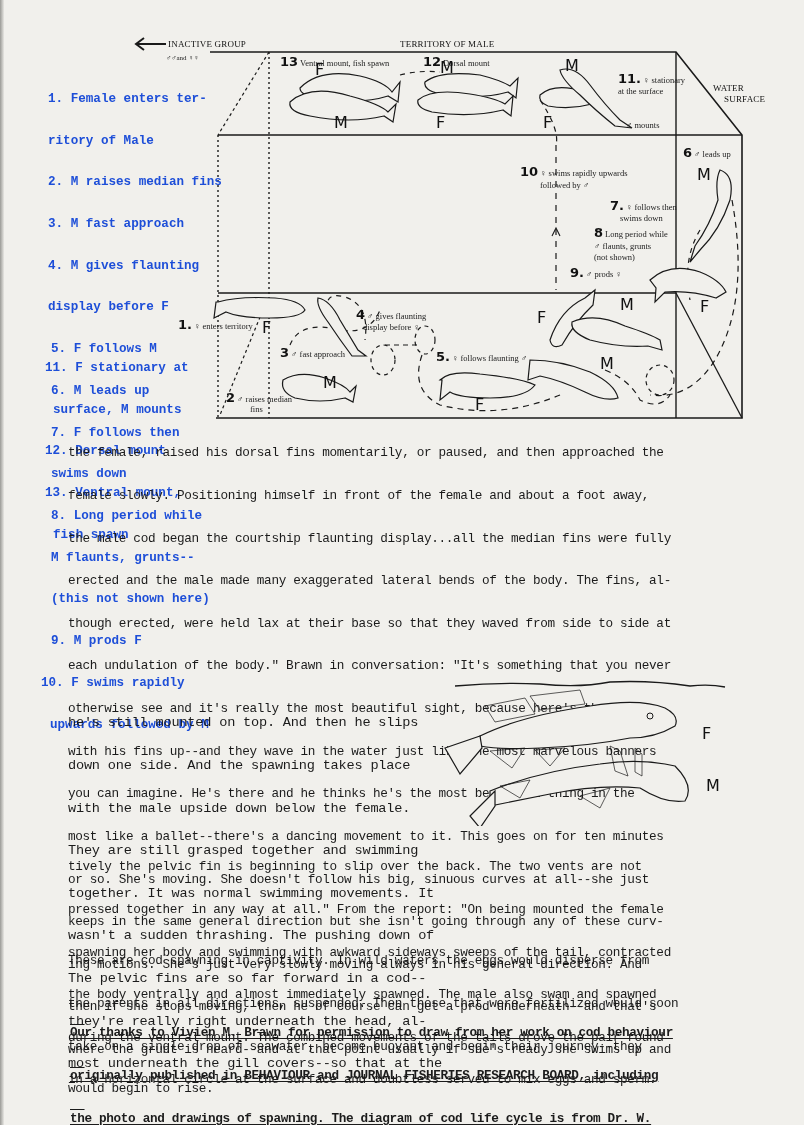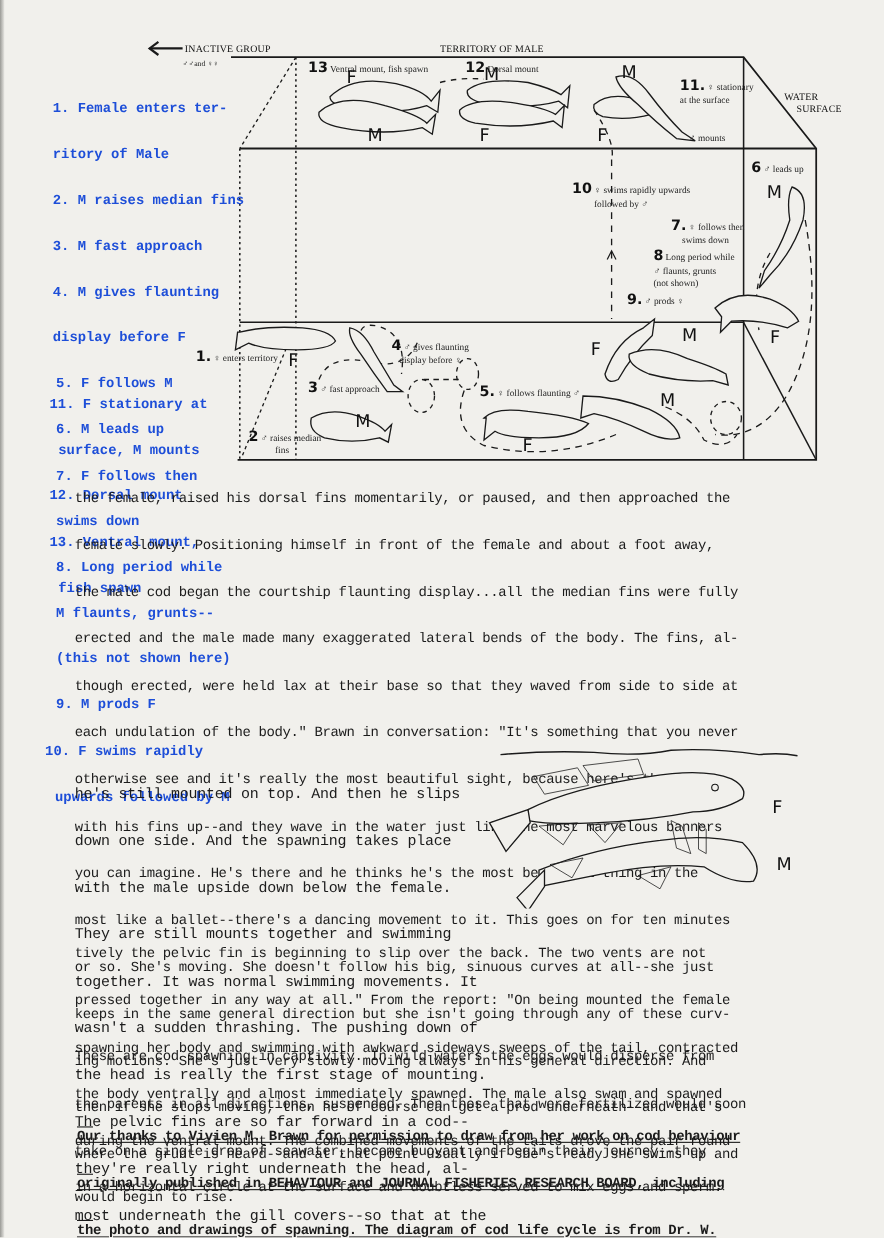--- a/index.html
+++ b/index.html
@@ -235,24 +235,23 @@
   <span class="line">where the grunt is heard--and at that point usually if she's ready she swims up and</span>
   
   
   
 </div>
 
 <div class="body-text" style="left:68px; top:688px; font-size:13.6px; letter-spacing:-0.2px;">
   <span class="line">he's still mounted on top. And then he slips</span>
   <span class="line">down one side. And the spawning takes place</span>
   <span class="line">with the male upside down below the female.</span>
-  <span class="line">They are still mounts together and swimming</span>
+  <span class="line">They are still grasped together and swimming</span>
   <span class="line">together. It was normal swimming movements. It</span>
   <span class="line">wasn't a sudden thrashing. The pushing down of</span>
-  <span class="line">the head is really the first stage of mounting.</span>
   <span class="line">The pelvic fins are so far forward in a cod--</span>
   <span class="line">they're really right underneath the head, al-</span>
   <span class="line">most underneath the gill covers--so that at the</span>
   
 </div>
 
 <div style="position:absolute; left:440px; top:676px; width:300px; height:150px;">
   <svg width="300" height="150" viewBox="0 0 300 150">
     <path d="M15 10 Q60 6 100 8 Q140 12 170 6 Q210 4 250 10 Q270 8 285 11" fill="none" stroke="#1a1a1a" stroke-width="1.3"></path>
     <g fill="#f1f0ec" stroke="#1a1a1a" stroke-width="1.2">

